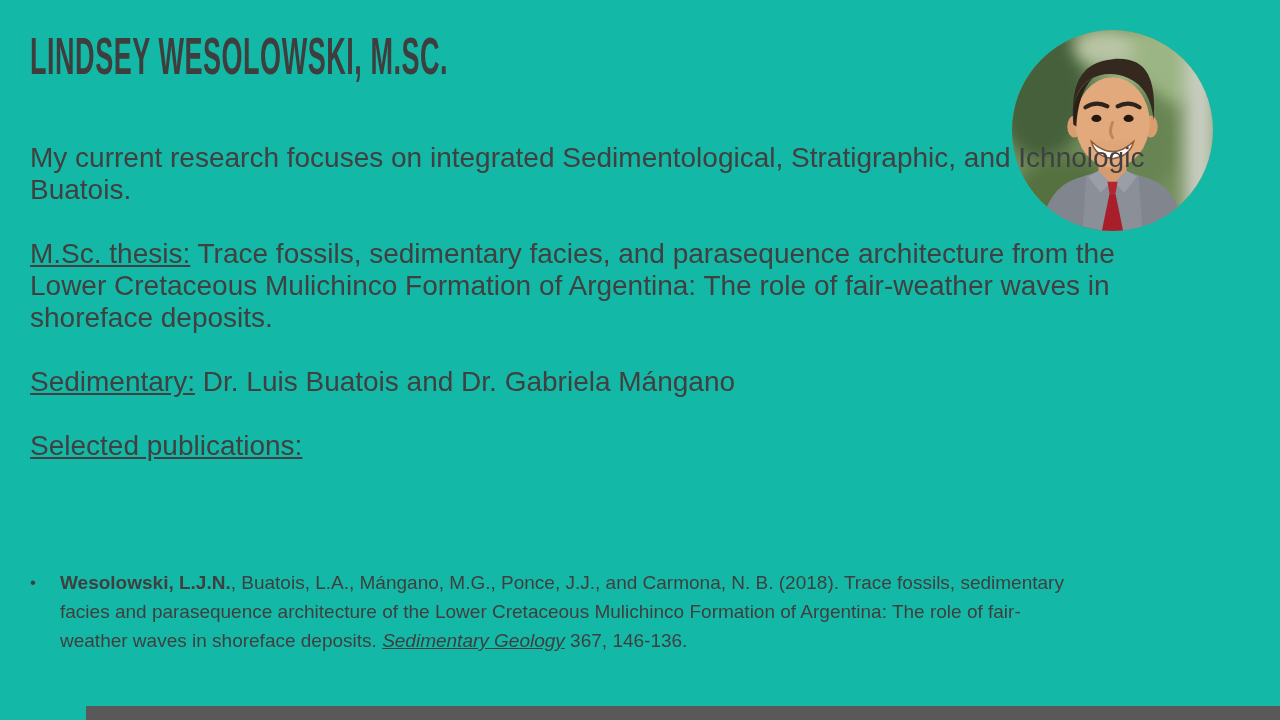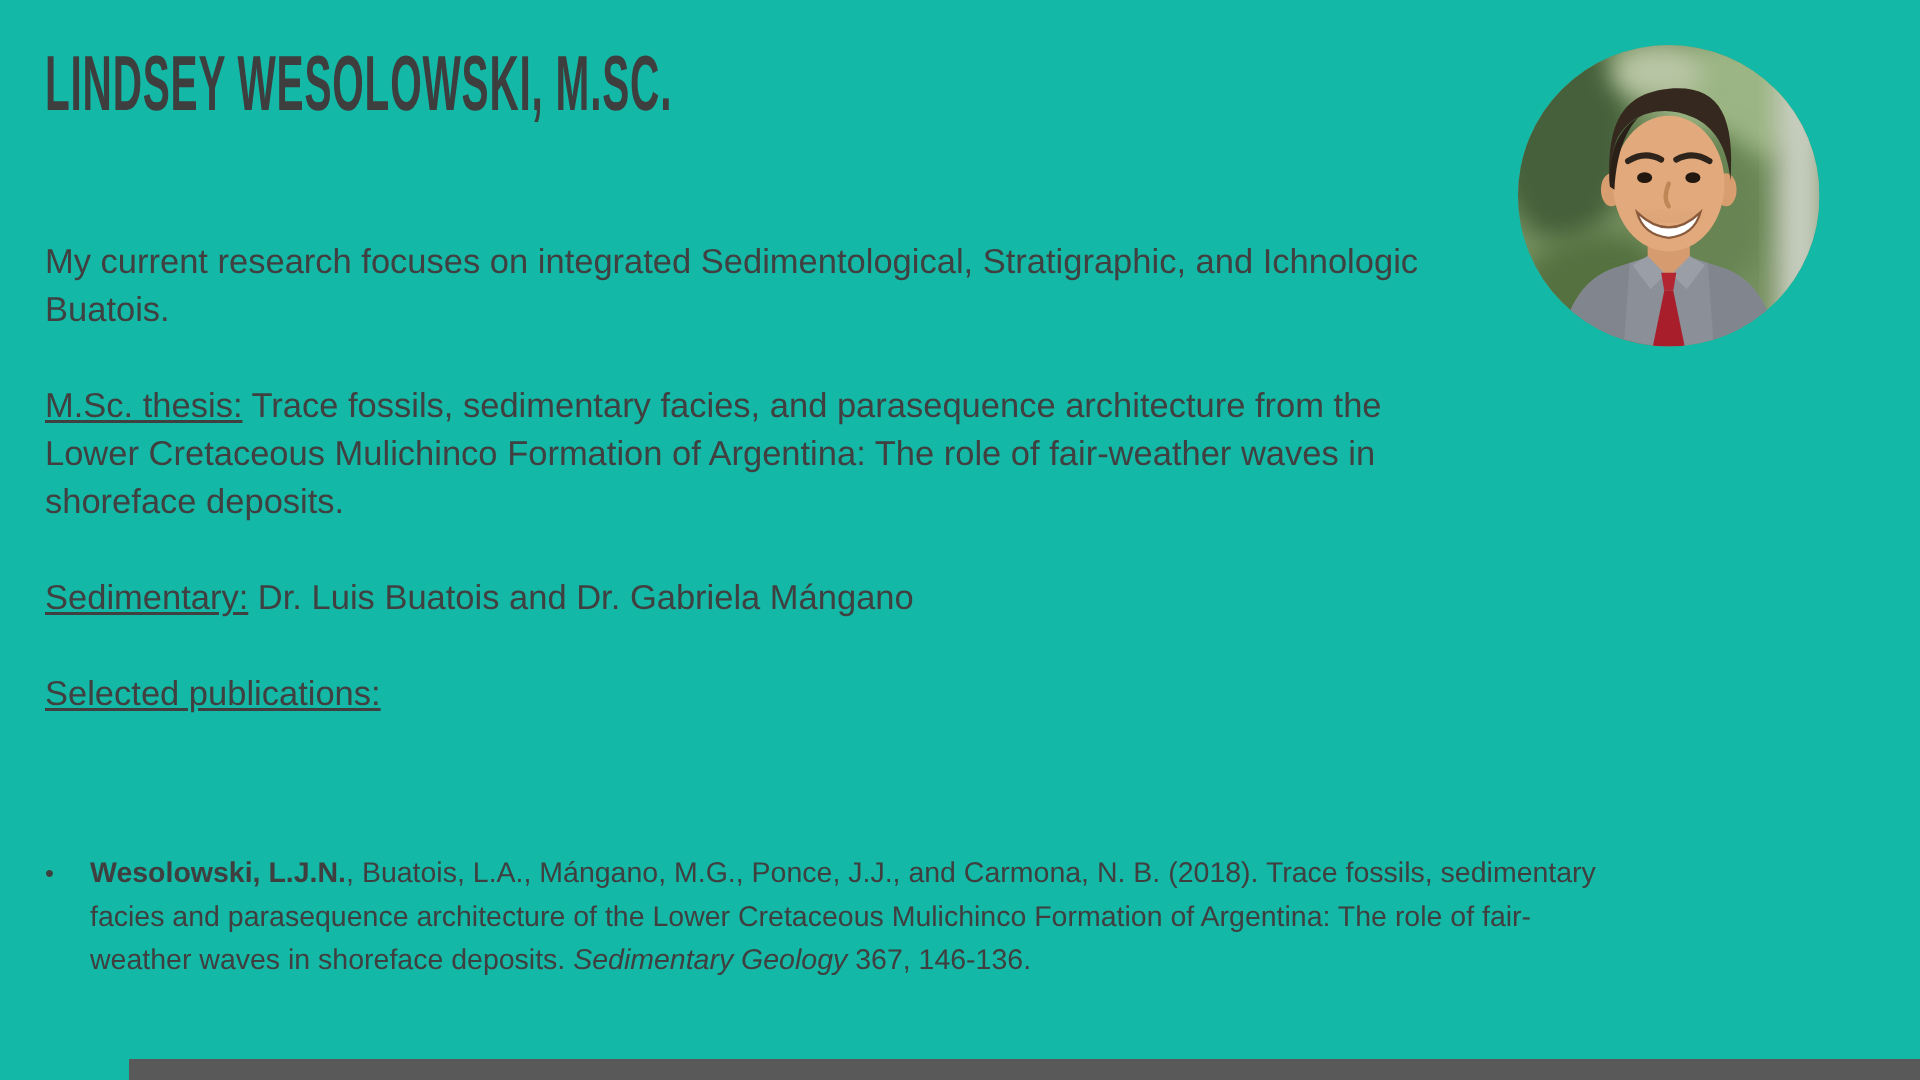--- a/index.html
+++ b/index.html
@@ -31,23 +31,23 @@
   .photo-wrap {
     position: absolute;
     left: 1012px;
     top: 30px;
     width: 201px;
     height: 201px;
   }
   .body-text {
     position: absolute;
     left: 30px;
-    top: 158px;
+    top: 142px;
     width: 980px;
-    font-size: 23px;
+    font-size: 28px;
     line-height: 32px;
     color: #404040;
   }
   .line { white-space: pre; height: 32px; }
   .spacer { height: 32px; }
   .u { text-decoration: underline; }
   .publication {
     position: absolute;
     left: 30px;
     top: 568px;
@@ -57,21 +57,21 @@
     color: #3f3f3f;
     display: flex;
   }
   .bullet-glyph {
     width: 30px;
     flex: 0 0 30px;
     font-size: 17px;
   }
   .pub-lines .pline { white-space: pre; height: 29px; }
   .pub-lines b { font-weight: bold; }
-  .pub-lines i { font-style: italic; }
+  .pub-lines i { font-style: italic; text-decoration: underline; }
   .footer-bar {
     position: absolute;
     left: 86px;
     top: 706px;
     width: 1194px;
     height: 14px;
     background: #595959;
   }
 </style>
 </head>

